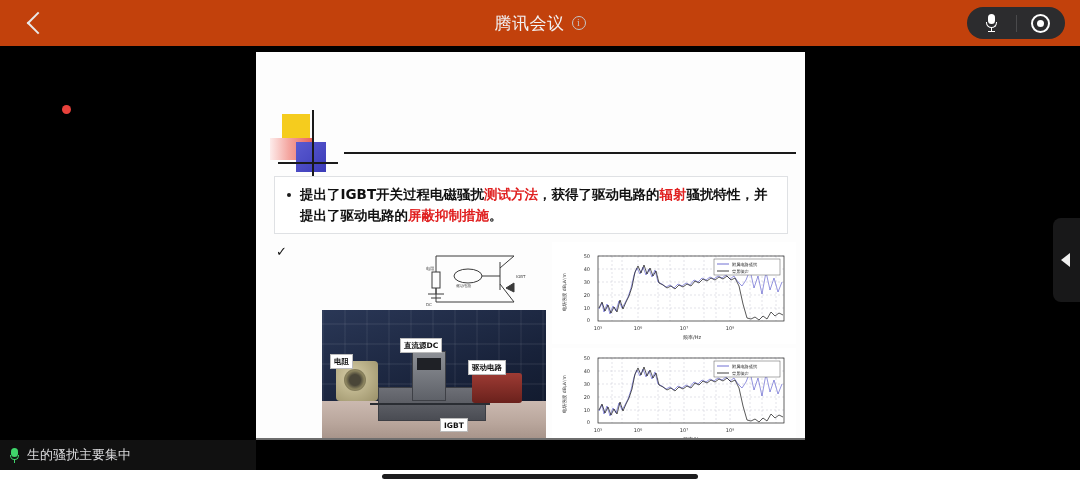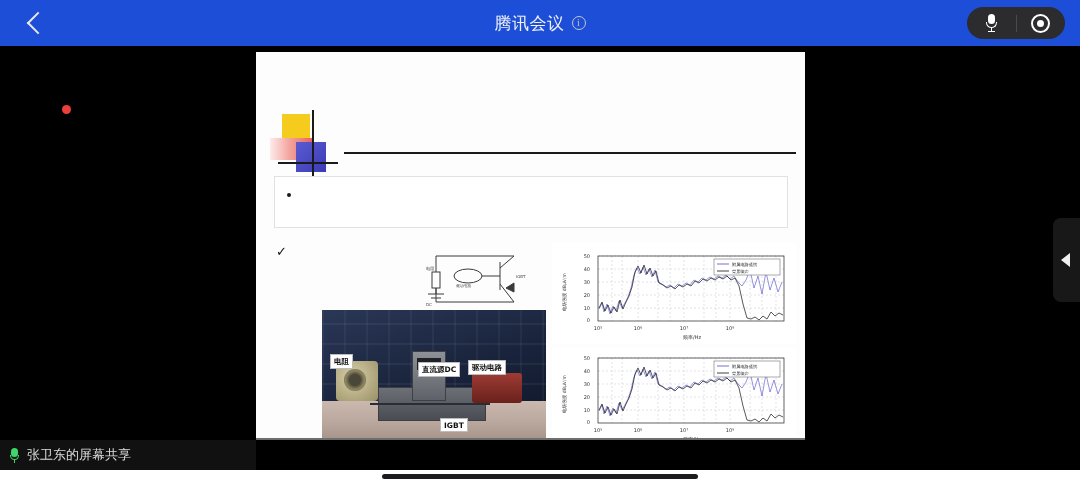--- a/index.html
+++ b/index.html
@@ -6,21 +6,21 @@
   html,body { width:1080px; height:486px; overflow:hidden; }
   body {
     font-family:"Liberation Sans","DejaVu Sans",sans-serif;
     background:#000;
     position:relative;
   }
 
   
   .topbar{
     position:absolute; left:0; top:0; width:1080px; height:46px;
-    background:#1d4ed8; display:flex; align-items:center;
+    background:#c2410c; display:flex; align-items:center;
   }
   .back-btn{
     width:70px; height:46px; display:flex; align-items:center; justify-content:center;
     cursor:pointer;
   }
   .chev{
     width:16px; height:16px; border-left:2.5px solid #e9e9ea; border-bottom:2.5px solid #e9e9ea;
     transform:rotate(45deg); margin-left:5px;
   }
   .title-wrap{
@@ -213,20 +213,23 @@
       <i class="sq-y"></i>
         <i class="sq-r"></i>
         <i class="sq-b"></i>
         <i class="vl"></i>
         <i class="hl"></i>
     </div>
     <div class="title-rule"></div>
 
     <div class="bbox">
       <span class="bdot"></span>
+      <span class="btext">
+        <span>提出了IGBT开关过程电磁骚扰</span><span class="hl-red">测试方法</span><span>，获得了驱动电路的</span><span class="hl-red">辐射</span><span>骚扰特性，并提出了驱动电路的</span><span class="hl-red">屏蔽抑制措施</span><span>。</span>
+      </span>
     </div>
 
     <div class="cbox">
       <span class="ckm">✓</span>
     </div>
 
     <div class="circuit">
       <svg viewBox="0 0 116 70">
         <g stroke="#3a3a3a" stroke-width="1" fill="none">
           <path d="M14 12 H92"></path>
@@ -256,21 +259,21 @@
       <div class="ph-bench"></div>
       <div class="ph-res">
           <i></i>
         </div>
       <div class="ph-dc">
           <i></i>
         </div>
       <div class="ph-drv"></div>
       <div class="ph-cable"></div>
       <span class="plabel" style="left:8px;top:44px;">电阻</span>
-      <span class="plabel" style="left:96px;top:28px;margin-top:24px;">直流源DC</span>
+      <span class="plabel" style="left:78px;top:28px;">直流源DC</span>
       <span class="plabel" style="left:146px;top:50px;">驱动电路</span>
       <span class="plabel" style="left:118px;top:108px;">IGBT</span>
     </div>
 
     <div class="chart" style="left:296px; top:190px; width:244px; height:102px;">
       <svg viewBox="0 0 244 102" width="244" height="102">
         <rect x="0" y="0" width="244" height="102" fill="#ffffff"></rect>
         <g stroke="#b9b9c4" stroke-width=".4" stroke-dasharray="2,2">
           <line x1="46" y1="14" x2="232" y2="14"></line>
             <line x1="46" y1="27" x2="232" y2="27"></line>
@@ -374,18 +377,18 @@
   <span class="tri-l"></span>
 </div>
 
 <div class="bottomfill"></div>
 <div class="sharebar">
   <span class="mic-g">
     <i class="cap"></i>
       <i class="arc"></i>
       <i class="stem"></i>
   </span>
-  <span class="share-txt">张卫东的屏幕共享</span>
+  <span class="share-txt">生的骚扰主要集中</span>
 </div>
 
 <div class="homebar">
   <div class="home-ind"></div>
 </div>
 
 </body></html>

